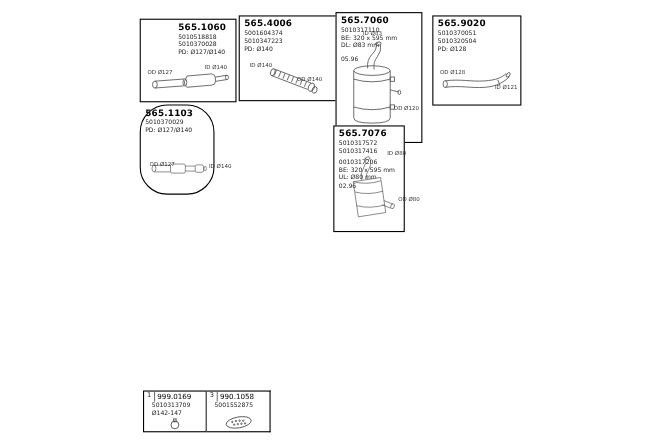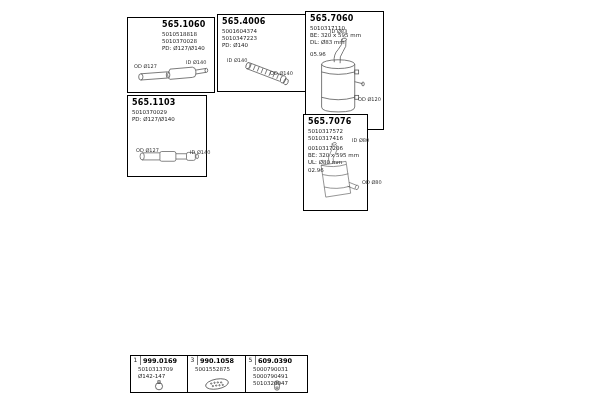--- a/index.html
+++ b/index.html
@@ -9,21 +9,21 @@
   .pbox .title{font-weight:bold;font-size:8px;line-height:1.1;margin:3px 0 1px 4px;letter-spacing:.2px;}
   .pbox .ref{font-size:5.5px;line-height:1.3;margin:0 0 0 4px;color:#222;white-space:nowrap;}
   .pbox .date{font-size:5.5px;margin:5px 0 0 4px;color:#222;}
   .dim{position:absolute;font-size:5px;color:#333;white-space:nowrap;}
   .draw{position:absolute;left:0;top:0;width:100%;height:100%;}
   .acc-strip{position:absolute;left:130px;top:355px;height:38px;display:flex;}
   .acc-cell{position:relative;border:1px solid #000;border-left:none;box-sizing:border-box;background:#fff;}
   .acc-cell.first{border-left:1px solid #000;}
   .acc-num{position:absolute;left:0;top:0;width:9px;height:9px;font-size:6px;text-align:center;
            border-right:1px solid #777;color:#222;}
-  .acc-title{font-weight:bold;font-size:6.5px;margin:1px 1px 1px 12px;white-space:nowrap;}
+  .acc-title{font-weight:normal;font-size:6.5px;margin:1px 1px 1px 12px;white-space:nowrap;}
   .acc-ref{font-size:5.5px;line-height:1.25;margin-left:7px;color:#222;white-space:nowrap;}
   .acc-icon{position:absolute;bottom:1px;left:50%;transform:translateX(-50%);}
   svg{display:block;}
 </style>
 </head>
 <body>
 
 <div class="canvas">
 
   <div class="pbox" style="left:127px;top:17px;width:88px;height:76px;padding-left:30px;">
@@ -40,21 +40,21 @@
         <path d="M43 52.5 L66 50.5 Q69.5 51 69.5 54.5 L69.5 57.5 Q69.5 61 66 61 L43 63 Q40.5 62 40.5 58 Z"></path>
         <line x1="69.5" y1="53.5" x2="80" y2="51.8"></line>
         <line x1="69.5" y1="57.5" x2="80" y2="55.8"></line>
         <ellipse cx="80.3" cy="53.8" rx="1.4" ry="2.1"></ellipse>
       </g>
     </svg>
     <span class="dim" style="left:6px;top:45px;">OD Ø127</span>
     <span class="dim" style="left:58px;top:41px;">ID Ø140</span>
   </div>
 
-  <div class="pbox" style="left:127px;top:95px;width:80px;height:82px;">
+  <div class="pbox" style="left:127px;top:95px;width:68px;height:82px;border-radius:25px;">
     <div class="title">565.1103</div>
     <div class="ref">5010370029</div>
     <div class="ref">PD: Ø127/Ø140</div>
     <svg class="draw" viewBox="0 0 88 82">
       <g stroke="#555" fill="none" stroke-width="0.8">
         <ellipse cx="16" cy="64" rx="2.4" ry="4"></ellipse>
         <line x1="16" y1="60" x2="36" y2="60"></line>
         <line x1="16" y1="68" x2="36" y2="68"></line>
         <rect x="36" y="58.5" width="18" height="11" rx="2"></rect>
         <line x1="54" y1="61" x2="66" y2="61"></line>
@@ -139,20 +139,37 @@
         <ellipse cx="39" cy="24.5" rx="2.6" ry="1.6" transform="rotate(-15 39 24.5)"></ellipse>
         <line x1="58" y1="74" x2="68" y2="78"></line>
           <line x1="56" y1="79" x2="66" y2="83"></line>
         <ellipse cx="68" cy="80.5" rx="2" ry="3" transform="rotate(20 68 80.5)"></ellipse>
       </g>
     </svg>
     <span class="dim" style="left:48px;top:22px;">ID Ø80</span>
     <span class="dim" style="left:58px;top:64px;">OD Ø80</span>
   </div>
 
+  <div class="pbox" style="left:393px;top:14px;width:81px;height:82px;">
+    <div class="title">565.9020</div>
+    <div class="ref">5010370051</div>
+    <div class="ref">5010320504</div>
+    <div class="ref">PD: Ø128</div>
+    <svg class="draw" viewBox="0 0 81 82">
+      <g stroke="#555" fill="none" stroke-width="0.8">
+        <ellipse cx="11" cy="63" rx="2" ry="3.2"></ellipse>
+        <path d="M11 60 C25 58 35 61 48 60 C58 59.3 64 57 68 53"></path>
+        <path d="M11 66 C25 64 35 67 48 66 C59 65.2 66 61 71 56"></path>
+        <ellipse cx="69.7" cy="54.4" rx="1.4" ry="2.4" transform="rotate(35 69.7 54.4)"></ellipse>
+        <line x1="60" y1="59" x2="62" y2="64"></line>
+      </g>
+    </svg>
+    <span class="dim" style="left:6px;top:48px;">OD Ø128</span>
+    <span class="dim" style="left:56px;top:62px;">ID Ø121</span>
+  </div>
 
   <div class="acc-strip">
 
     <div class="acc-cell first" style="width:58px;">
       <span class="acc-num">1</span>
       <div class="acc-title">999.0169</div>
       <div class="acc-ref">5010313709</div>
       <div class="acc-ref">Ø142-147</div>
       <span class="acc-icon">
         <svg width="16" height="11" viewBox="0 0 20 14">
@@ -180,31 +197,15 @@
               <circle cx="12" cy="11" r="0.8"></circle>
               <circle cx="16" cy="10.4" r="0.8"></circle>
           <circle cx="20" cy="10" r="0.8"></circle>
               <circle cx="24" cy="9.6" r="0.8"></circle>
             </g>
           </svg>
       </span>
     </div>
 
 
-    <div class="acc-cell" style="width:62px;">
-      <span class="acc-num">5</span>
-      <div class="acc-title">609.0390</div>
-      <div class="acc-ref">5000790031</div>
-      <div class="acc-ref">5000790491</div>
-      <div class="acc-ref">5010320047</div>
-      <span class="acc-icon">
-        <svg width="8" height="11" viewBox="0 0 10 14">
-            <g stroke="#444" fill="none" stroke-width="0.9">
-          <rect x="2" y="1" width="6" height="12" rx="3"></rect>
-              <circle cx="5" cy="4" r="1.4"></circle>
-              <circle cx="5" cy="10" r="1.4"></circle>
-            </g>
-          </svg>
-      </span>
-    </div>
 
   </div>
 </div>
 
 </body></html>

